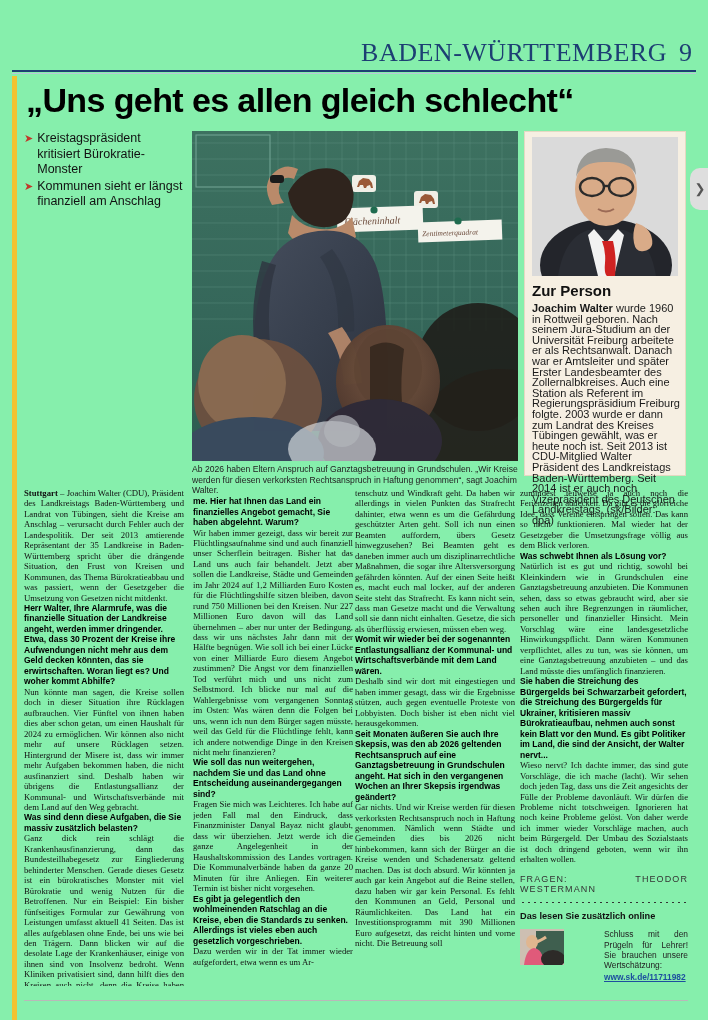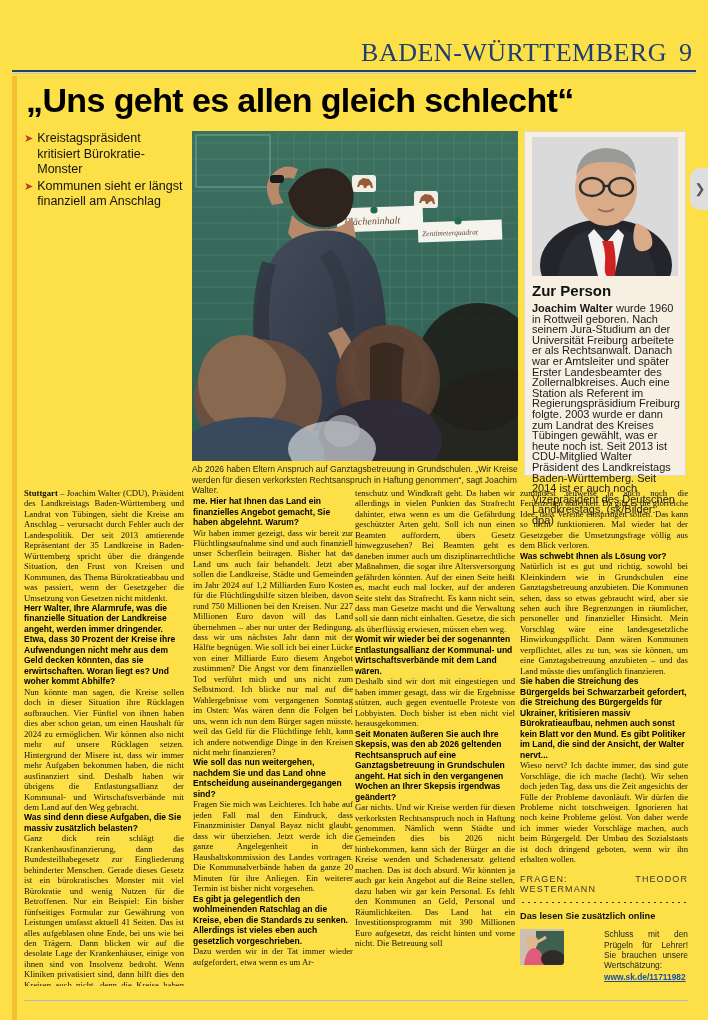--- a/index.html
+++ b/index.html
@@ -4,21 +4,21 @@
 <style>
   * { box-sizing: border-box; }
   html, body { margin:0; padding:0; }
   body {
     width:708px; height:1020px;
     background:#ffffff;
     font-family:"Liberation Serif", serif;
     color:#111;
     overflow:hidden;
   }
-  .page { position:relative; width:708px; height:1020px; background:#fde047; }
+  .page { position:relative; width:708px; height:1020px; background:#86efac; }
 
   
   .masthead {
     position:absolute; left:0; top:22px; width:708px; height:46px;
     display:flex; align-items:flex-end; justify-content:flex-end;
     padding-right:16px;
   }
   .masthead-title {
     font-family:"Liberation Serif", serif;
     font-size:26px; letter-spacing:0.5px; color:#1d3f73; font-weight:400;

